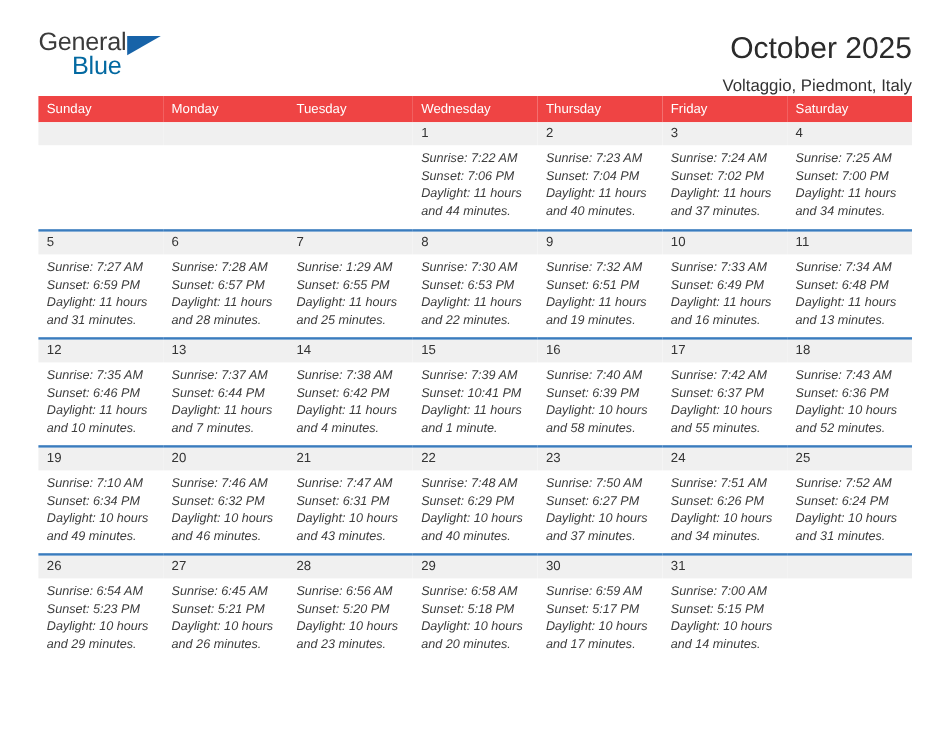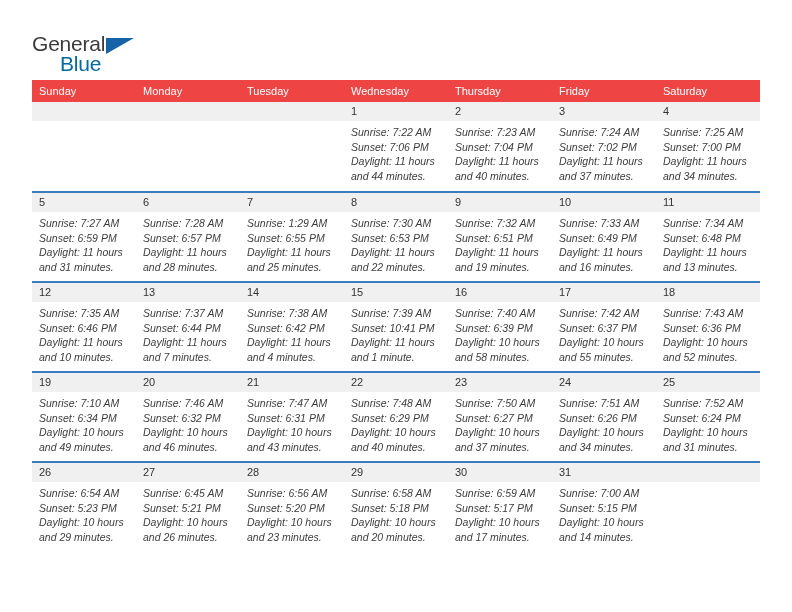--- a/index.html
+++ b/index.html
@@ -22,21 +22,21 @@
     height: 612px;
     box-sizing: border-box;
     padding: 0 32px;
   }
 
   
   .header {
     display: flex;
     justify-content: space-between;
     align-items: flex-start;
-    padding-top: 32px;
+    padding-top: 24px;
     height: 72px;
     box-sizing: border-box;
   }
 
   .brand {
     position: relative;
     width: 120px;
     height: 46px;
   }
   .brand-general {
@@ -150,20 +150,24 @@
 <div class="page">
 
   <div class="header">
 
     <div class="brand">
       <span class="brand-general">General</span>
       <span class="brand-flag"></span>
       <span class="brand-blue">Blue</span>
     </div>
 
+    <div class="titles">
+      <div class="cal-title">October 2025</div>
+      <div class="cal-subtitle">Voltaggio, Piedmont, Italy</div>
+    </div>
 
   </div>
 
   <table class="calendar">
     <thead>
       <tr id="weekday-row">
           <th>Sunday</th>
           <th>Monday</th>
           <th>Tuesday</th>
           <th>Wednesday</th>

